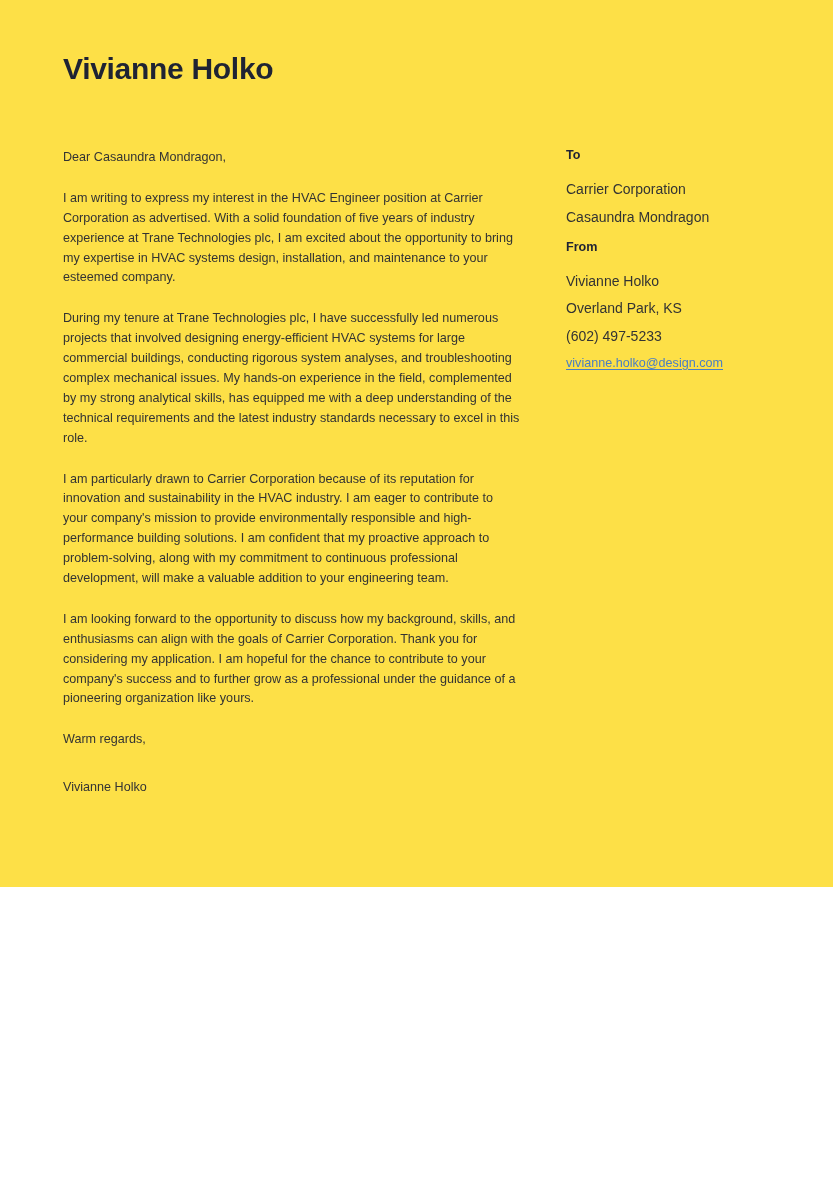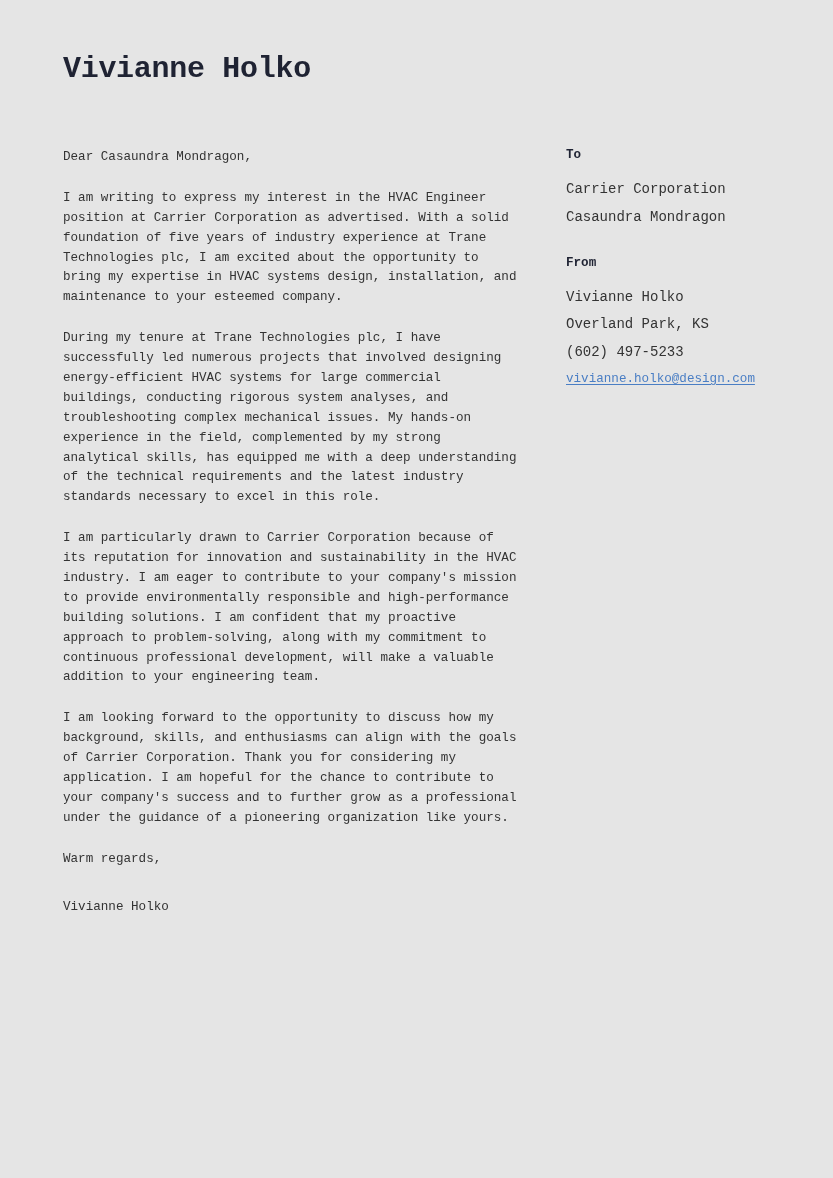--- a/index.html
+++ b/index.html
@@ -4,23 +4,23 @@
 <style>
   html, body {
     margin: 0;
     padding: 0;
     background: #ffffff;
   }
 
   .page {
     position: relative;
     width: 833px;
-    height: 1178px;
-    background: #e5e5e5;
-    font-family: Liberation Mono, monospace;
+    height: 887px;
+    background: #fde047;
+    font-family: Liberation Sans, sans-serif;
     overflow: hidden;
     box-sizing: border-box;
   }
 
   
   .header {
     position: absolute;
     left: 63px;
     top: 52px;
     width: 600px;
@@ -83,21 +83,21 @@
 
   
   .sidebar {
     position: absolute;
     left: 566px;
     top: 148px;
     width: 220px;
   }
 
   .side-block {
-    margin-bottom: 24px;
+    margin-bottom: 8px;
   }
 
   .side-block:last-child {
     margin-bottom: 0;
   }
 
   .side-heading {
     font-size: 12.6px;
     font-weight: 700;
     color: #1f2333;

